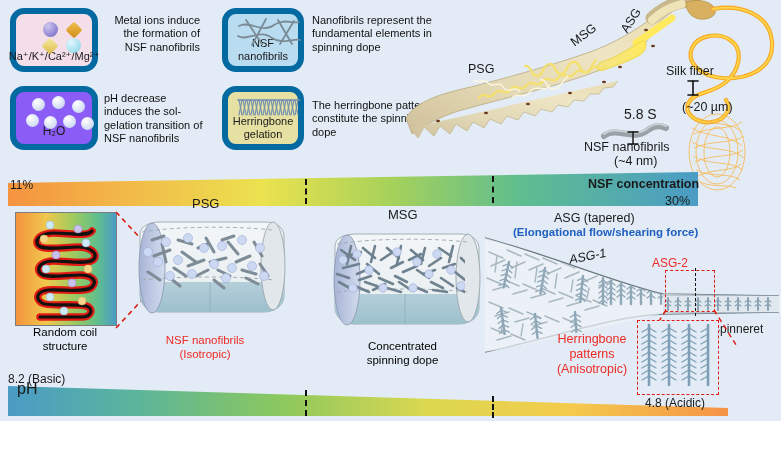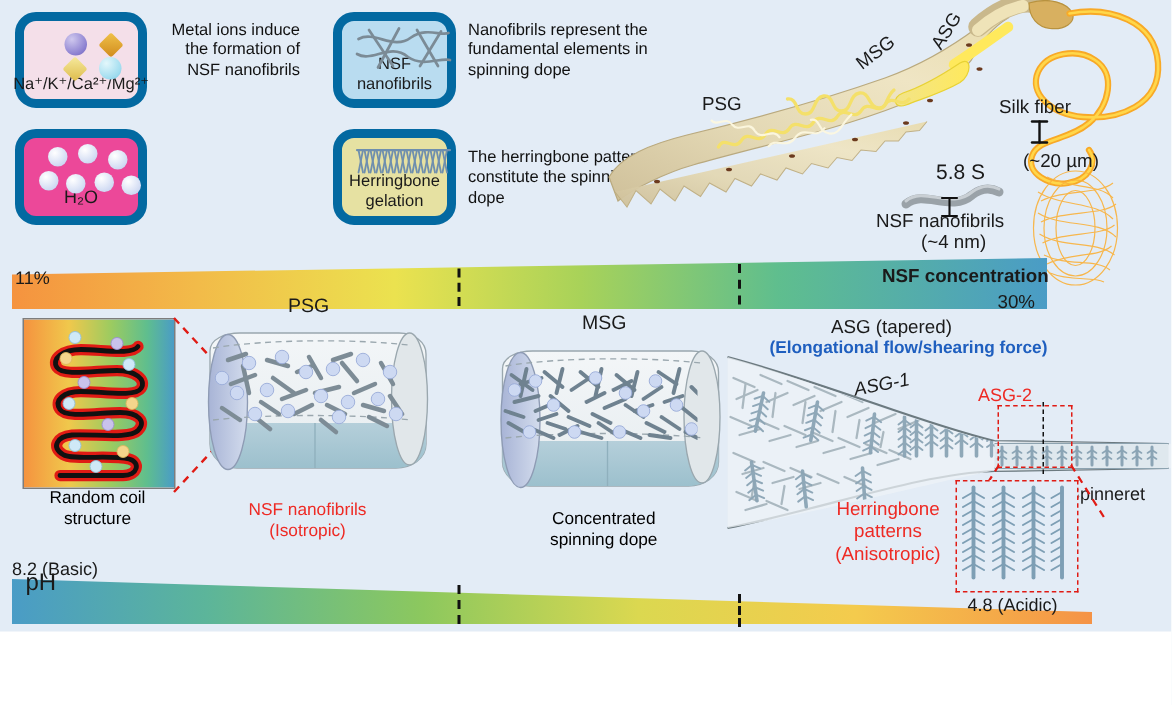--- a/index.html
+++ b/index.html
@@ -10,21 +10,21 @@
   .txt{color:#1a1a1a;line-height:1.18;white-space:pre-line;}
   .red{color:#ee2a24;}
   .blue{color:#1f5fbf;font-weight:bold;}
 
   
   .ibox{position:absolute;border-radius:14px;border:6px solid #0369a1;
         box-sizing:border-box;display:flex;flex-direction:column;
         align-items:center;justify-content:flex-end;}
   .ibox .cap{font-size:11px;color:#1a1a1a;text-align:center;line-height:1.12;padding-bottom:4px;}
   .box-ions{background:#f4dfe9;}
-  .box-h2o{background:#ec4899;}
+  .box-h2o{background:#8b5cf6;}
   .box-nsf{background:#b9dcf0;}
   .box-herr{background:#e6e1a2;}
   .boxtext{position:absolute;font-size:11px;color:#111;line-height:1.22;}
 
   
   .sphere{position:absolute;border-radius:50%;}
   .diamond{position:absolute;transform:rotate(45deg);border-radius:2px;}
   .dash{position:absolute;border-left:2px dashed #111;}
 
   
@@ -56,20 +56,24 @@
       <div class="sphere" style="left:16px;top:2px;width:13px;height:13px;background:radial-gradient(circle at 35% 30%,#ffffff,#cdd8f2 75%,#a8b8e2);"></div>
       <div class="sphere" style="left:36px;top:0px;width:13px;height:13px;background:radial-gradient(circle at 35% 30%,#ffffff,#cdd8f2 75%,#a8b8e2);"></div>
       <div class="sphere" style="left:56px;top:4px;width:13px;height:13px;background:radial-gradient(circle at 35% 30%,#ffffff,#cdd8f2 75%,#a8b8e2);"></div>
       <div class="sphere" style="left:10px;top:18px;width:13px;height:13px;background:radial-gradient(circle at 35% 30%,#ffffff,#cdd8f2 75%,#a8b8e2);"></div>
       <div class="sphere" style="left:28px;top:20px;width:13px;height:13px;background:radial-gradient(circle at 35% 30%,#ffffff,#cdd8f2 75%,#a8b8e2);"></div>
       <div class="sphere" style="left:47px;top:19px;width:13px;height:13px;background:radial-gradient(circle at 35% 30%,#ffffff,#cdd8f2 75%,#a8b8e2);"></div>
       <div class="sphere" style="left:65px;top:21px;width:13px;height:13px;background:radial-gradient(circle at 35% 30%,#ffffff,#cdd8f2 75%,#a8b8e2);"></div>
     </div>
     <div class="cap" style="font-size:12px;padding-bottom:6px;">H₂O</div>
   </div>
+  <div class="boxtext" style="left:104px;top:92px;width:100px;">pH decrease induces
+the sol-gelation
+transition of NSF
+nanofibrils</div>
 
   <div class="ibox box-nsf" style="left:222px;top:8px;width:82px;height:64px;">
     <div style="position:absolute;left:8px;top:4px;width:66px;height:28px;">
       <svg width="66" height="28" viewBox="0 0 66 28">
         <g stroke="#7b8b96" stroke-width="1.8" fill="none" stroke-linecap="round">
           <path d="M3,8 C14,2 26,16 38,7 C48,0 58,6 63,4"></path>
           <path d="M2,18 C12,24 24,10 36,20 C46,27 58,20 64,22"></path>
           <path d="M10,2 L26,26"></path>
           <path d="M30,1 L16,27"></path>
           <path d="M42,2 L56,26"></path>

